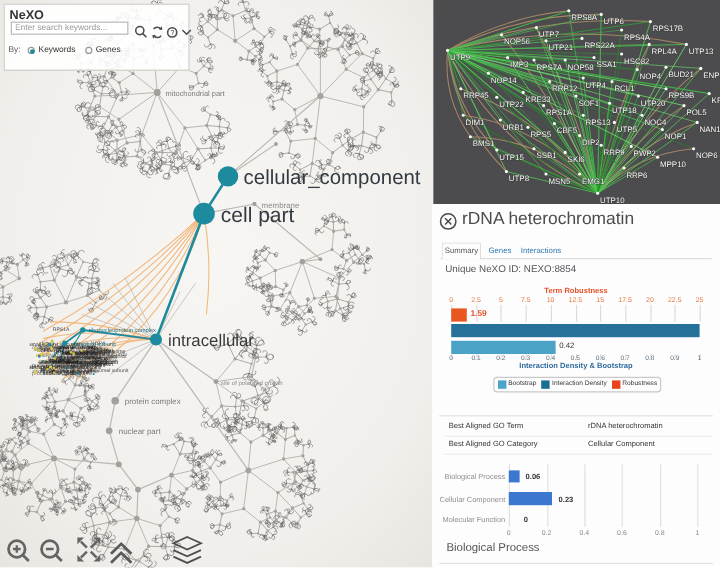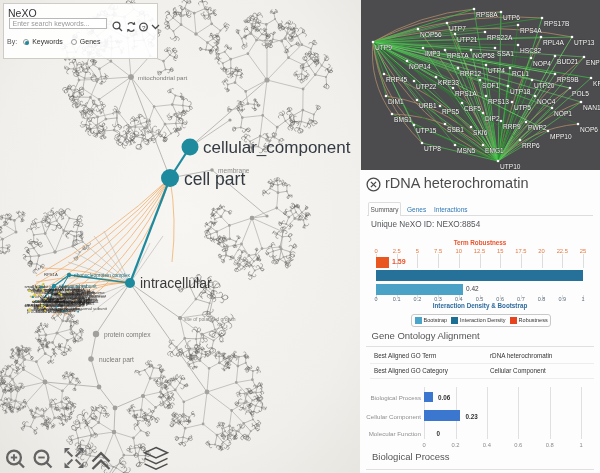--- a/index.html
+++ b/index.html
@@ -31,21 +31,21 @@
 .trow{position:absolute;left:14px;width:220px;font-size:6.3px;color:#333}
 .tk{display:inline-block;width:116px}
 .rline{position:absolute;left:10px;width:224px;border-top:1px solid #ededed}
 .ggrid{position:absolute;top:217px;height:52px;width:1px;background:#e0e0e0}
 .gtick{position:absolute;top:271.5px;width:16px;text-align:center;font-size:5.8px;color:#8a8a8a}
 .glab{position:absolute;left:0;width:61px;text-align:right;font-size:6.2px;color:#8f8f8f}
 .gbar{position:absolute;left:64px;height:10.5px;background:#3b76cf}
 .gbl{position:absolute;font-size:6.3px;font-weight:bold;color:#333}
 #bph{position:absolute;left:12px;top:281px;font-size:9.5px;color:#555}
 #search{position:absolute;left:3px;top:3px;width:155px;height:56px;background:rgba(255,255,255,0.9);border:1px solid #cfccc6}
-#nexo{position:absolute;left:4px;top:3px;font-size:10.5px;font-weight:normal;color:#333}
+#nexo{position:absolute;left:4px;top:3px;font-size:10.5px;font-weight:bold;color:#333}
 #sinput{position:absolute;left:4.5px;top:14px;width:98px;height:11px;border:1px solid #b9b9b9;background:#fff;font-size:7px;color:#999;padding-left:3px;font-family:"Liberation Sans",sans-serif}
 #sinput::placeholder{color:#999}
 #sicons{position:absolute;left:108px;top:16px}
 #byrow{position:absolute;left:3px;top:34px;font-size:7px;color:#333;display:flex;align-items:center}
 #bylab{font-size:7px;color:#555;margin-right:6px}
 .radio{width:6px;height:6px;border:1px solid #999;border-radius:50%;background:#fff;display:inline-block;margin-right:3px;position:relative}
 .radio.checked::after{content:"";position:absolute;left:1px;top:1px;width:4px;height:4px;border-radius:50%;background:#1e8a9d}
 .rlab{margin-right:8px}
 #zicons{position:absolute;left:3px;top:445px}
 </style></head>
@@ -564,21 +564,20 @@
       <div id="bar3l">0.42</div>
 <div id="axtitle">Interaction Density &amp; Bootstrap</div>
 <div id="legend">
         <span class="lsq" style="background:#4aa5c8"></span>
         <span class="ltx">Bootstrap</span>
         <span class="lsq" style="background:#1b6e94"></span>
         <span class="ltx">Interaction Density</span>
         <span class="lsq" style="background:#e8431f"></span>
         <span class="ltx">Robustness</span>
       </div>
-<div id="goh">Gene Ontology Alignment</div>
 <div class="hr" style="top:175.5px"></div>
 <div class="trow" style="top:182px"><span class="tk">Best Aligned GO Term</span><span class="tv">rDNA heterochromatin</span></div>
 <div class="rline" style="top:192.5px"></div>
 <div class="trow" style="top:196.5px"><span class="tk">Best Aligned GO Category</span><span class="tv">Cellular Component</span></div>
 <div class="rline" style="top:207.5px"></div>
 <div class="ggrid" style="left:64.0px"></div>
 <div class="gtick" style="left:56.0px">0</div>
 <div class="ggrid" style="left:95.5px"></div>
 <div class="gtick" style="left:87.5px">0.2</div>
 <div class="ggrid" style="left:126.9px"></div>

